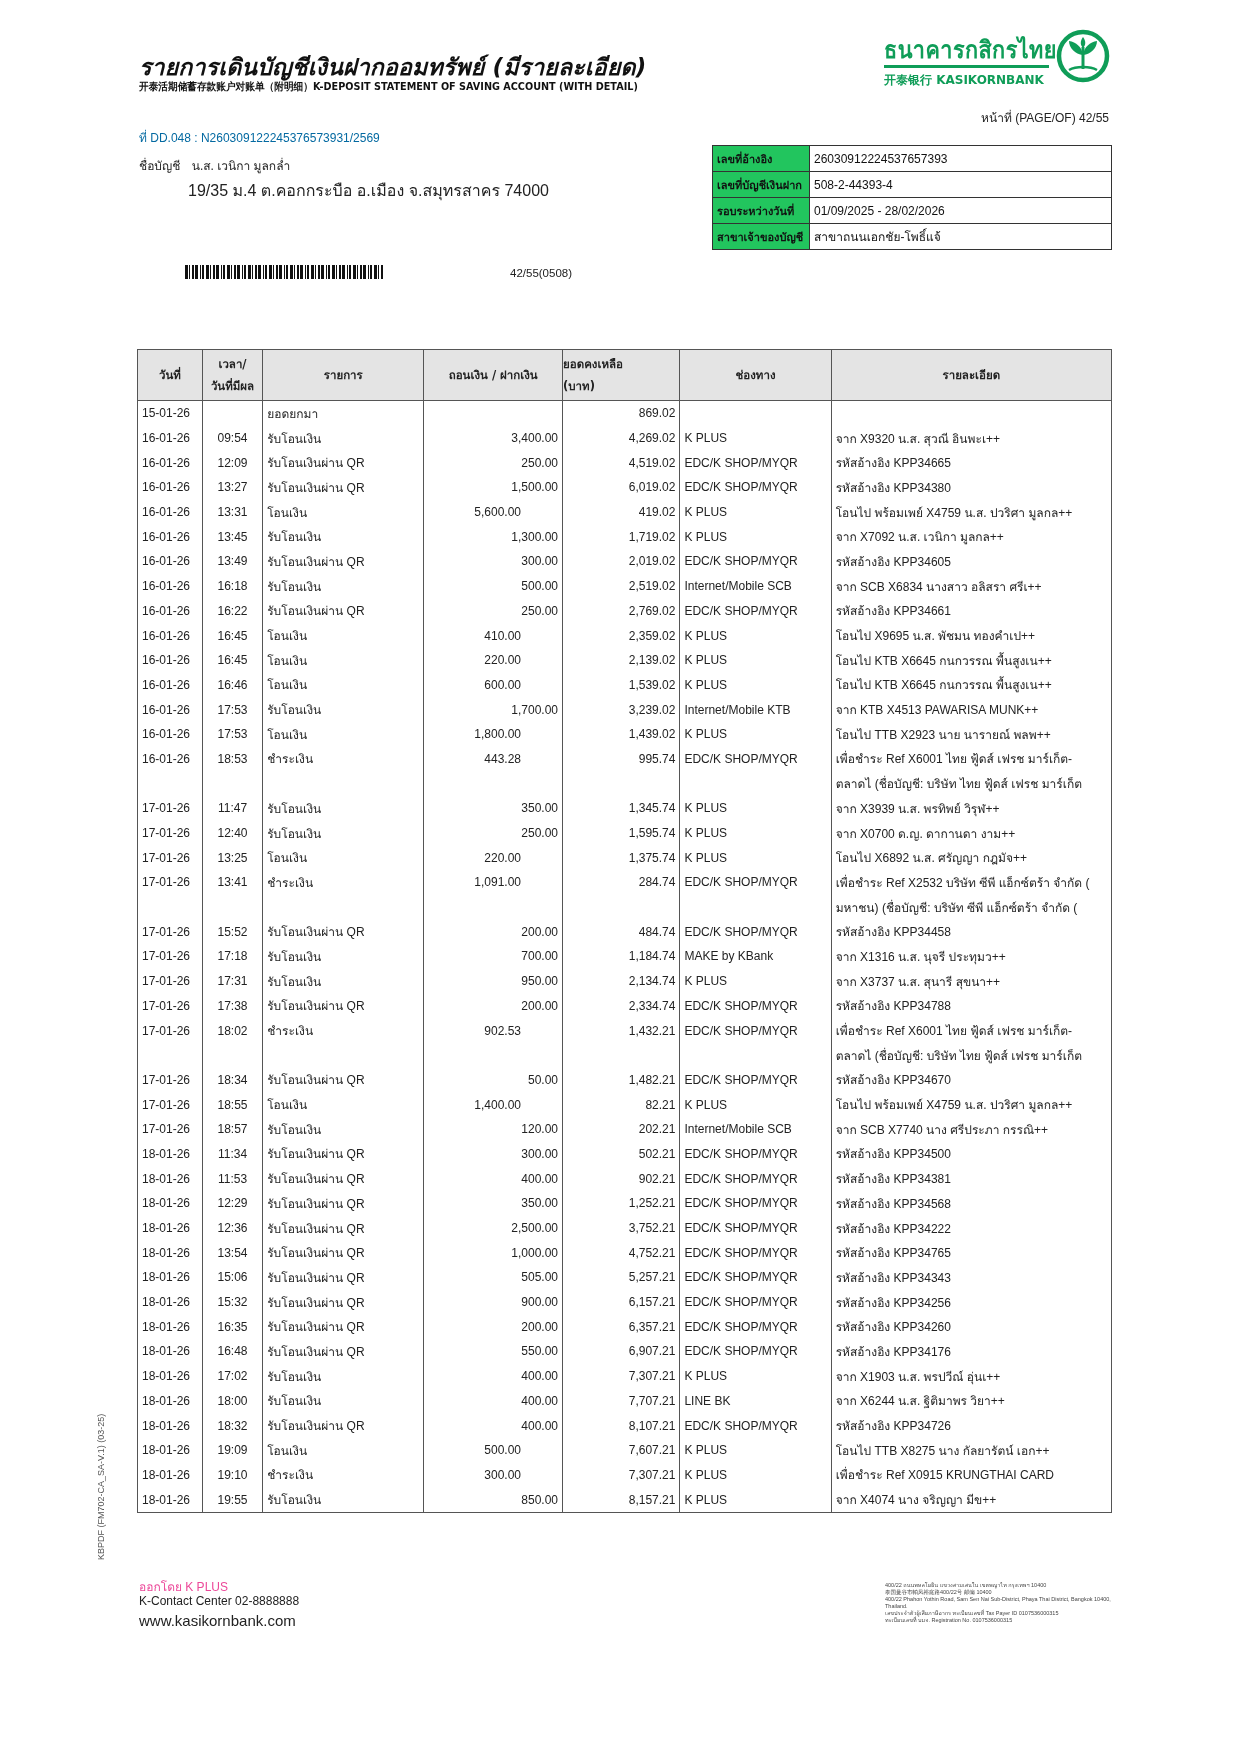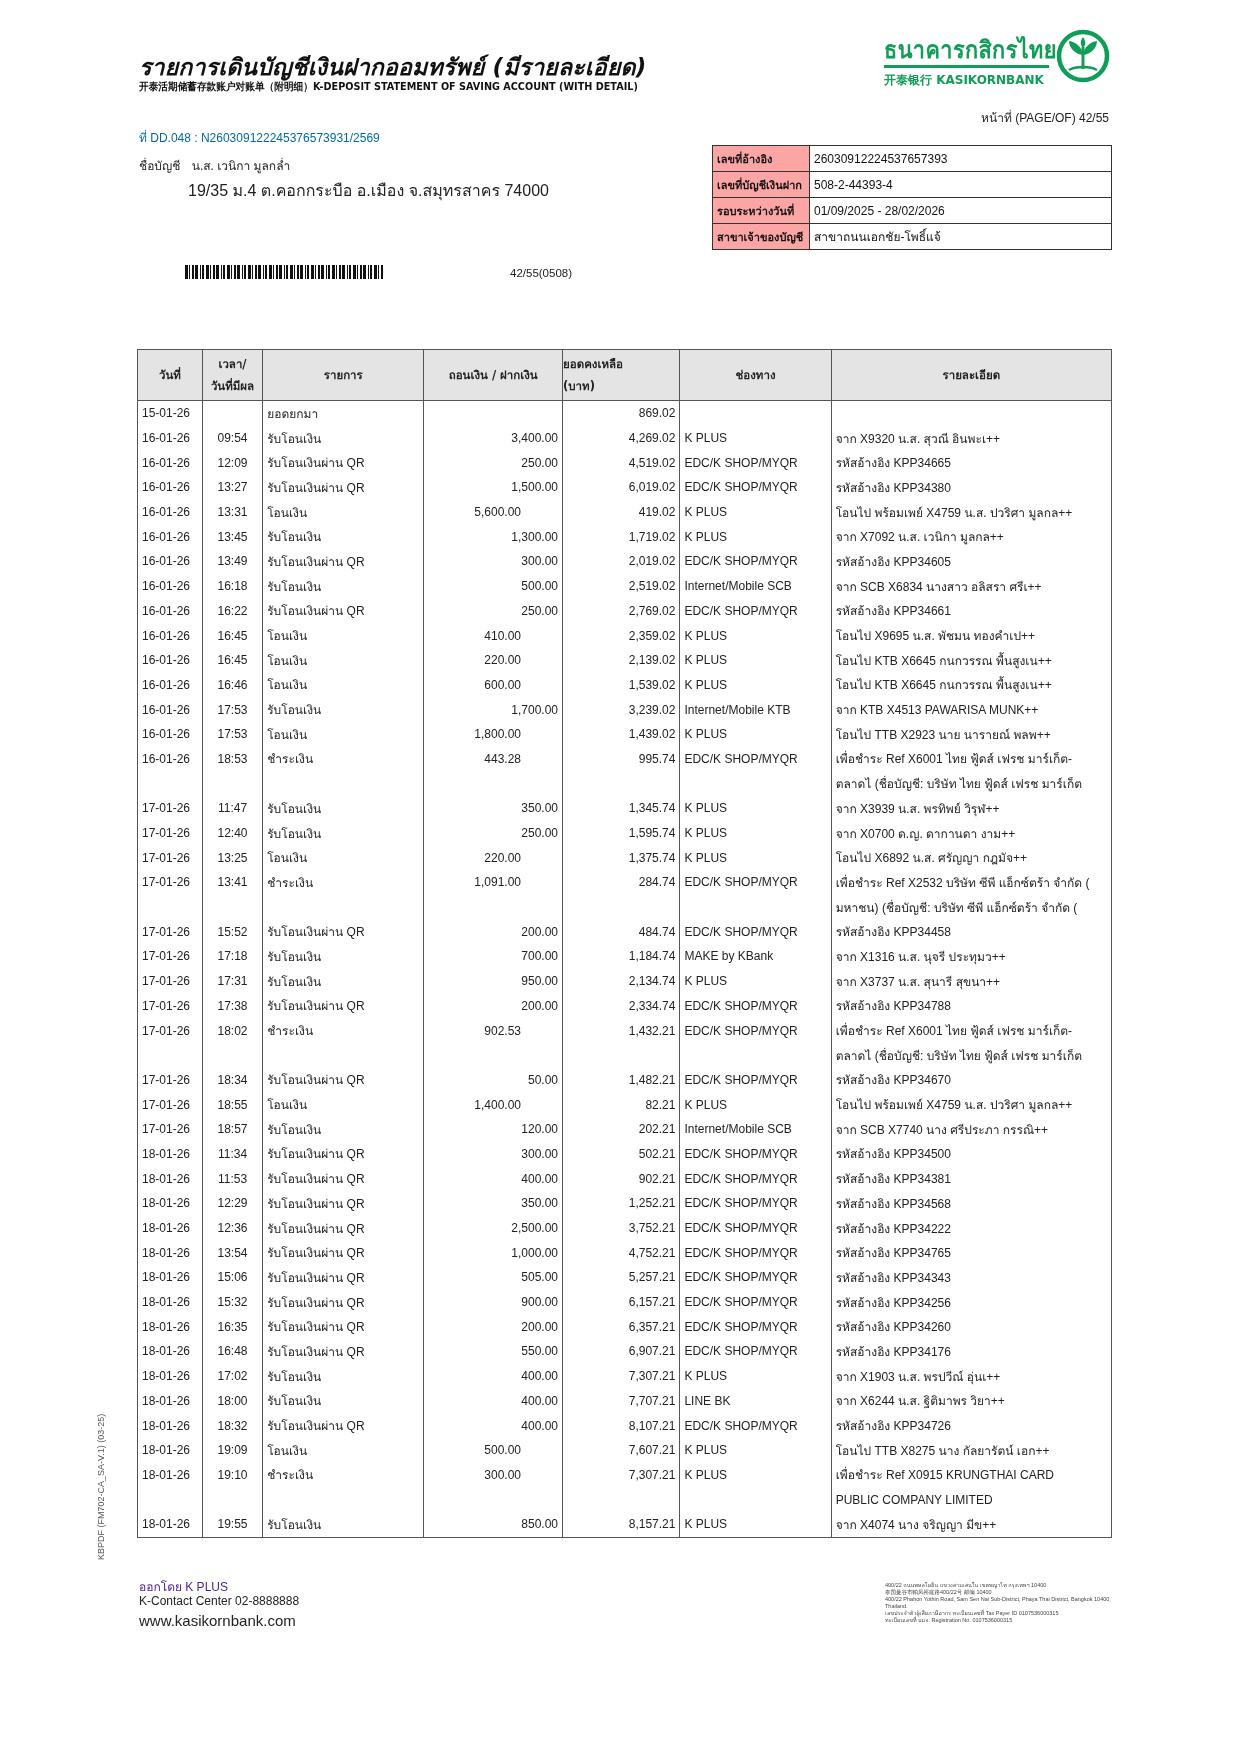--- a/index.html
+++ b/index.html
@@ -13,40 +13,40 @@
   .logo-line { position:absolute; left:6px; top:37px; width:165px; height:3px; background:#0f9d58; }
   .logo-en { position:absolute; left:6px; top:44px; font-size:12px; font-weight:bold; color:#0f9d58; font-family:"DejaVu Sans", sans-serif; white-space:nowrap; }
   .logo-emblem { position:absolute; left:178px; top:1px; width:54px; height:54px; }
   .page-of { right:130px; top:108px; font-size:12px; color:#222; }
   .docno { left:139px; top:128px; font-size:12px; color:#0369a1; }
   .accname { left:139px; top:156px; font-size:12px; color:#222; }
   .accname .lbl { margin-right:8px; }
   .address { left:188px; top:178px; font-size:16px; color:#222; }
   .infobox { left:712px; top:145px; width:400px; border-collapse:collapse; font-size:12px; }
   .infobox td { border:1px solid #333; height:25px; padding:0 4px; }
-  .infobox td.k { background:#fca5a5; font-weight:bold; width:88px; white-space:nowrap; font-family:"DejaVu Sans", sans-serif; font-size:11px; }
+  .infobox td.k { background:#22c55e; font-weight:bold; width:88px; white-space:nowrap; font-family:"DejaVu Sans", sans-serif; font-size:11px; }
   .barcode { left:185px; top:265px; width:200px; height:14px; }
   .pgcode { left:510px; top:267px; font-size:11.5px; color:#222; }
   .stmt { left:137px; top:349px; width:975px; border-collapse:collapse; font-size:12px;padding-left:48px; }
   .stmt th { background:#e4e4e4; font-weight:bold; font-size:11.5px; font-family:"DejaVu Sans", sans-serif;
              border:1px solid #555; height:50px; padding:0; line-height:22px; color:#222; }
   .stmt td { height:24.7px; padding:0 4px; vertical-align:middle; white-space:nowrap; color:#222;
              border-left:1px solid #555; border-right:1px solid #555; font-size:12px; }
   .stmt tr:last-child td { border-bottom:1px solid #555; }
   .c-date { width:58px; }
   .c-time { width:57px; text-align:center; }
   .c-item { width:167px; }
   .c-amt  { width:142px; position:relative; }
   .c-bal  { width:125px; text-align:right; }
   .c-ch   { width:150px; }
   .c-det  { width:276px; }
   .amt-w { display:block; text-align:right; padding-right:37px; }
   .amt-d { display:block; text-align:right; }
   .side-code { left:96px; top:1420px; font-size:9px; color:#555; transform:rotate(-90deg); transform-origin:left top; white-space:nowrap; top:1560px; }
-  .footer1 { left:139px; top:1577px; font-size:12px; color:#4c1d95; }
+  .footer1 { left:139px; top:1577px; font-size:12px; color:#ec4899; }
   .footer2 { left:139px; top:1594px; font-size:12px; color:#222; }
   .footer3 { left:139px; top:1612px; font-size:15px; color:#222; }
   .fineprint { left:885px; top:1582px; font-size:5.5px; line-height:7px; color:#444; width:240px; }
 </style>
 </head>
 <body>
 
 <div class="abs title-th">รายการเดินบัญชีเงินฝากออมทรัพย์ (มีรายละเอียด)</div>
 <div class="abs title-en">开泰活期储蓄存款账户对账单（附明细）K-DEPOSIT STATEMENT OF SAVING ACCOUNT (WITH DETAIL)</div>
 
@@ -639,29 +639,20 @@
         <td class="c-time">19:10</td>
         <td class="c-item">ชำระเงิน</td>
         <td class="c-amt">
           <span class="amt-w">300.00</span>
         </td>
         <td class="c-bal">7,307.21</td>
         <td class="c-ch">K PLUS</td>
         <td class="c-det">เพื่อชำระ Ref X0915 KRUNGTHAI CARD</td>
       </tr>
       <tr>
-        <td class="c-date"></td>
-        <td class="c-time"></td>
-        <td class="c-item"></td>
-        <td class="c-amt"></td>
-        <td class="c-bal"></td>
-        <td class="c-ch"></td>
-        <td class="c-det">PUBLIC COMPANY LIMITED</td>
-      </tr>
-      <tr>
         <td class="c-date">18-01-26</td>
         <td class="c-time">19:55</td>
         <td class="c-item">รับโอนเงิน</td>
         <td class="c-amt">
           <span class="amt-d">850.00</span>
         </td>
         <td class="c-bal">8,157.21</td>
         <td class="c-ch">K PLUS</td>
         <td class="c-det">จาก X4074 นาง จริญญา มีข++</td>
       </tr>

